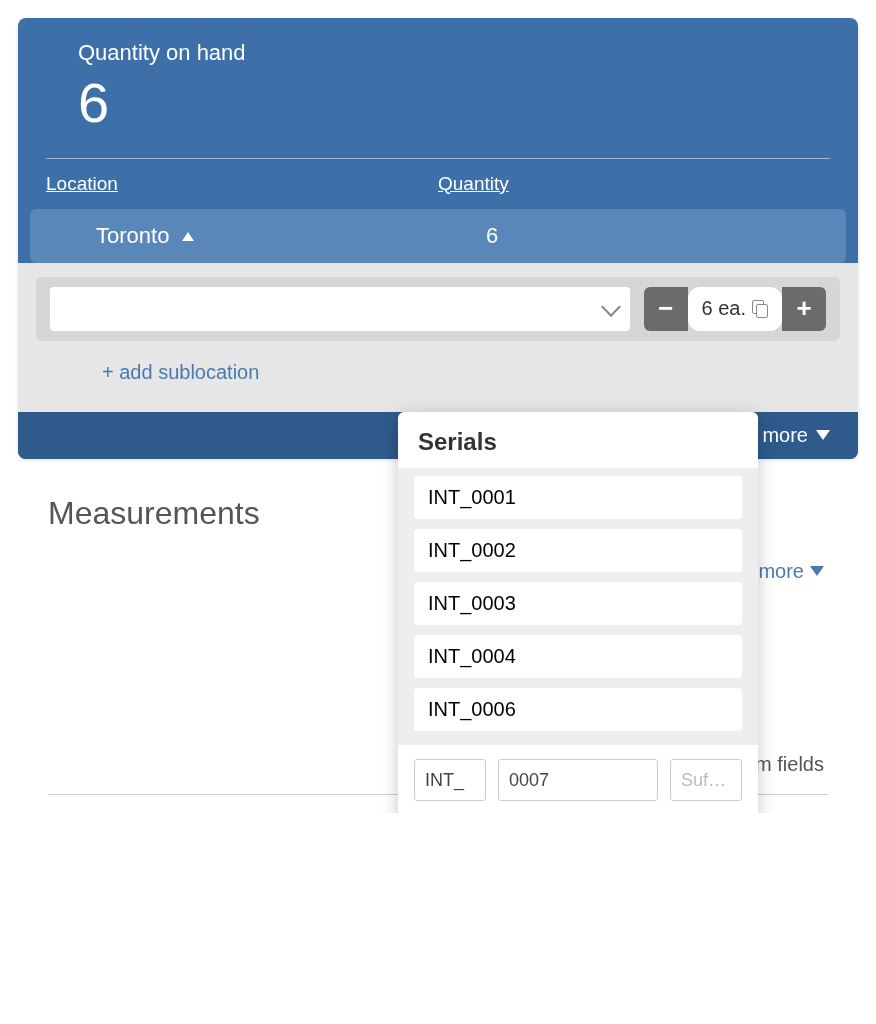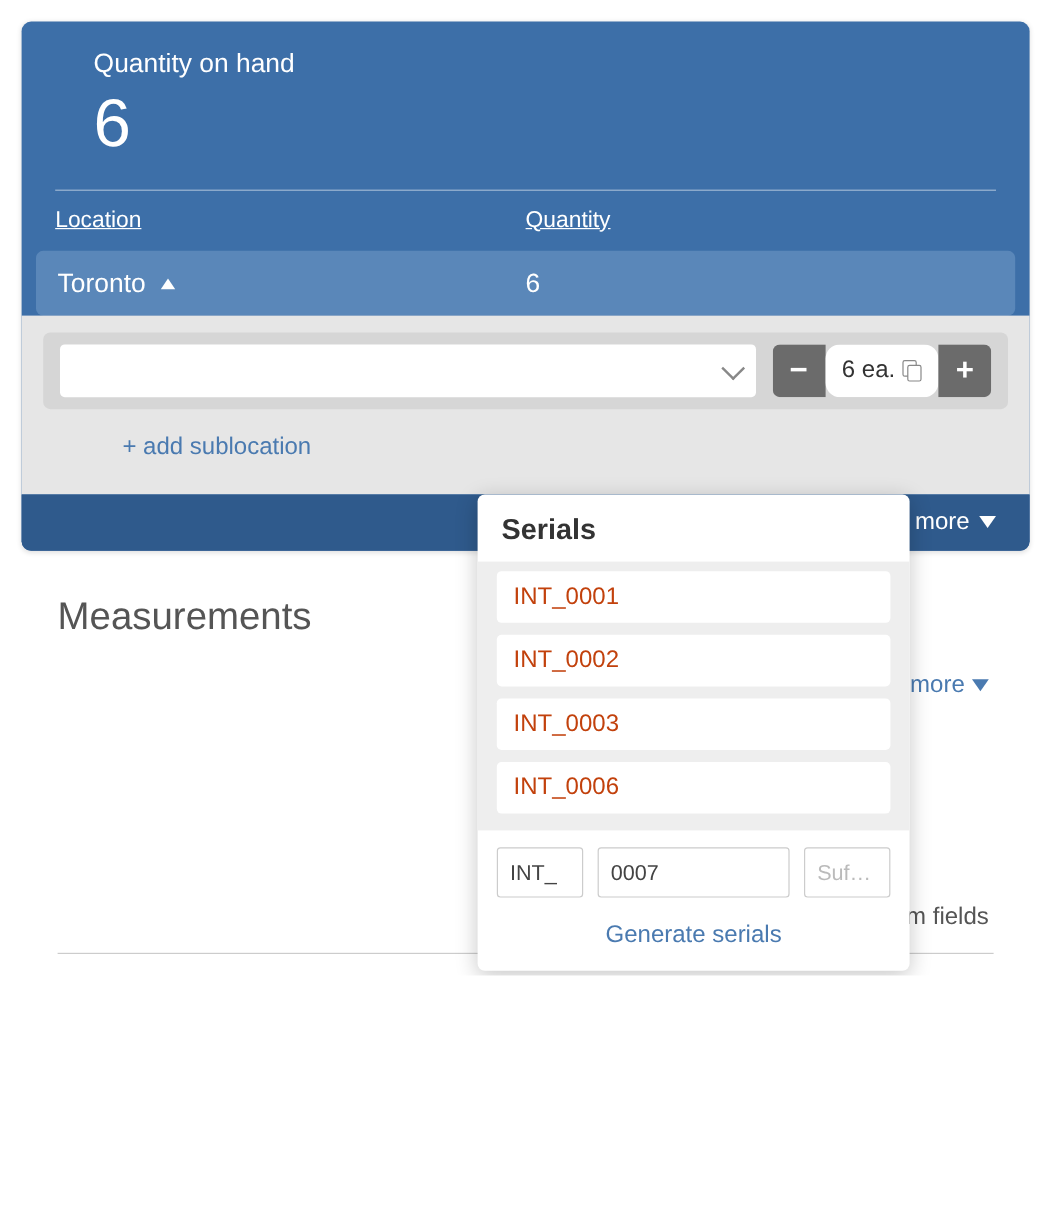--- a/index.html
+++ b/index.html
@@ -27,21 +27,21 @@
   .qoh-value{font-size:56px;font-weight:400;line-height:1.1;margin-top:6px;}
   .hr{height:1px;background:rgba(255,255,255,.5);margin:14px 28px;}
   .cols{display:flex;padding:0 28px 14px;font-size:19px;}
   .cols>div{flex:1;text-decoration:underline;}
   .row-loc{
     margin:0 12px 0 12px;
     background:var(--blue-light);
     border-radius:6px;
     display:flex;padding:14px 18px;font-size:22px;align-items:center;
   }
-  .row-loc>div{flex:1;}
+  .row-loc>div{flex:1;margin-left:48px;}
   .tri-up{display:inline-block;margin-left:6px;border-left:6px solid transparent;border-right:6px solid transparent;border-bottom:9px solid #fff;vertical-align:2px;}
   .subpanel{
     background:var(--grey-bg);
     padding:14px 18px 18px;
   }
   .stepper-row{
     background:#d6d6d6;
     border-radius:6px;
     display:flex;align-items:center;gap:14px;padding:10px 14px;
   }
@@ -75,21 +75,21 @@
     width:360px;
     background:#fff;
     border-radius:6px;
     box-shadow:0 4px 18px rgba(0,0,0,.22);
     z-index:10;
     overflow:hidden;
     margin-top:12px;
   }
   .pop h3{margin:0;font-size:24px;font-weight:700;color:#333;padding:16px 20px 12px;}
   .pop-list{background:#eee;padding:8px 16px 14px;display:flex;flex-direction:column;gap:10px;}
-  .serial-item{background:#fff;border-radius:4px;padding:10px 14px;font-size:20px;color:#c2410c;}
+  .serial-item{background:#fff;border-radius:4px;padding:10px 14px;font-size:20px;color:#000000;}
   .gen-row{display:flex;gap:12px;padding:14px 16px;align-items:center;}
   .gen-row input{
     height:42px;border:1.5px solid var(--border);border-radius:3px;
     font-size:18px;padding:0 10px;color:#444;min-width:0;
   }
   .gen-row input::placeholder{color:#bbb;}
   .in-prefix{width:72px;}
   .in-num{flex:1;}
   .in-suffix{width:72px;}
   .gen-link{text-align:center;color:var(--blue-link);font-size:20px;padding:6px 0 18px;cursor:pointer;}
@@ -143,20 +143,21 @@
     <span>Show more</span>
     <span class="tri-down"></span>
   </div>
 
   <div class="pop">
     <h3>Serials</h3>
     <div class="pop-list" id="serials-list">
         <div class="serial-item">INT_0001</div>
         <div class="serial-item">INT_0002</div>
         <div class="serial-item">INT_0003</div>
+        <div class="serial-item">INT_0004</div>
         <div class="serial-item">INT_0006</div>
       </div>
     <div class="gen-row">
       <input class="in-prefix" value="INT_" style="">
       <input class="in-num" value="0007" style="">
       <input class="in-suffix" placeholder="Suf…" style="">
     </div>
     <div class="gen-link">Generate serials</div>
   </div>
 </div>

